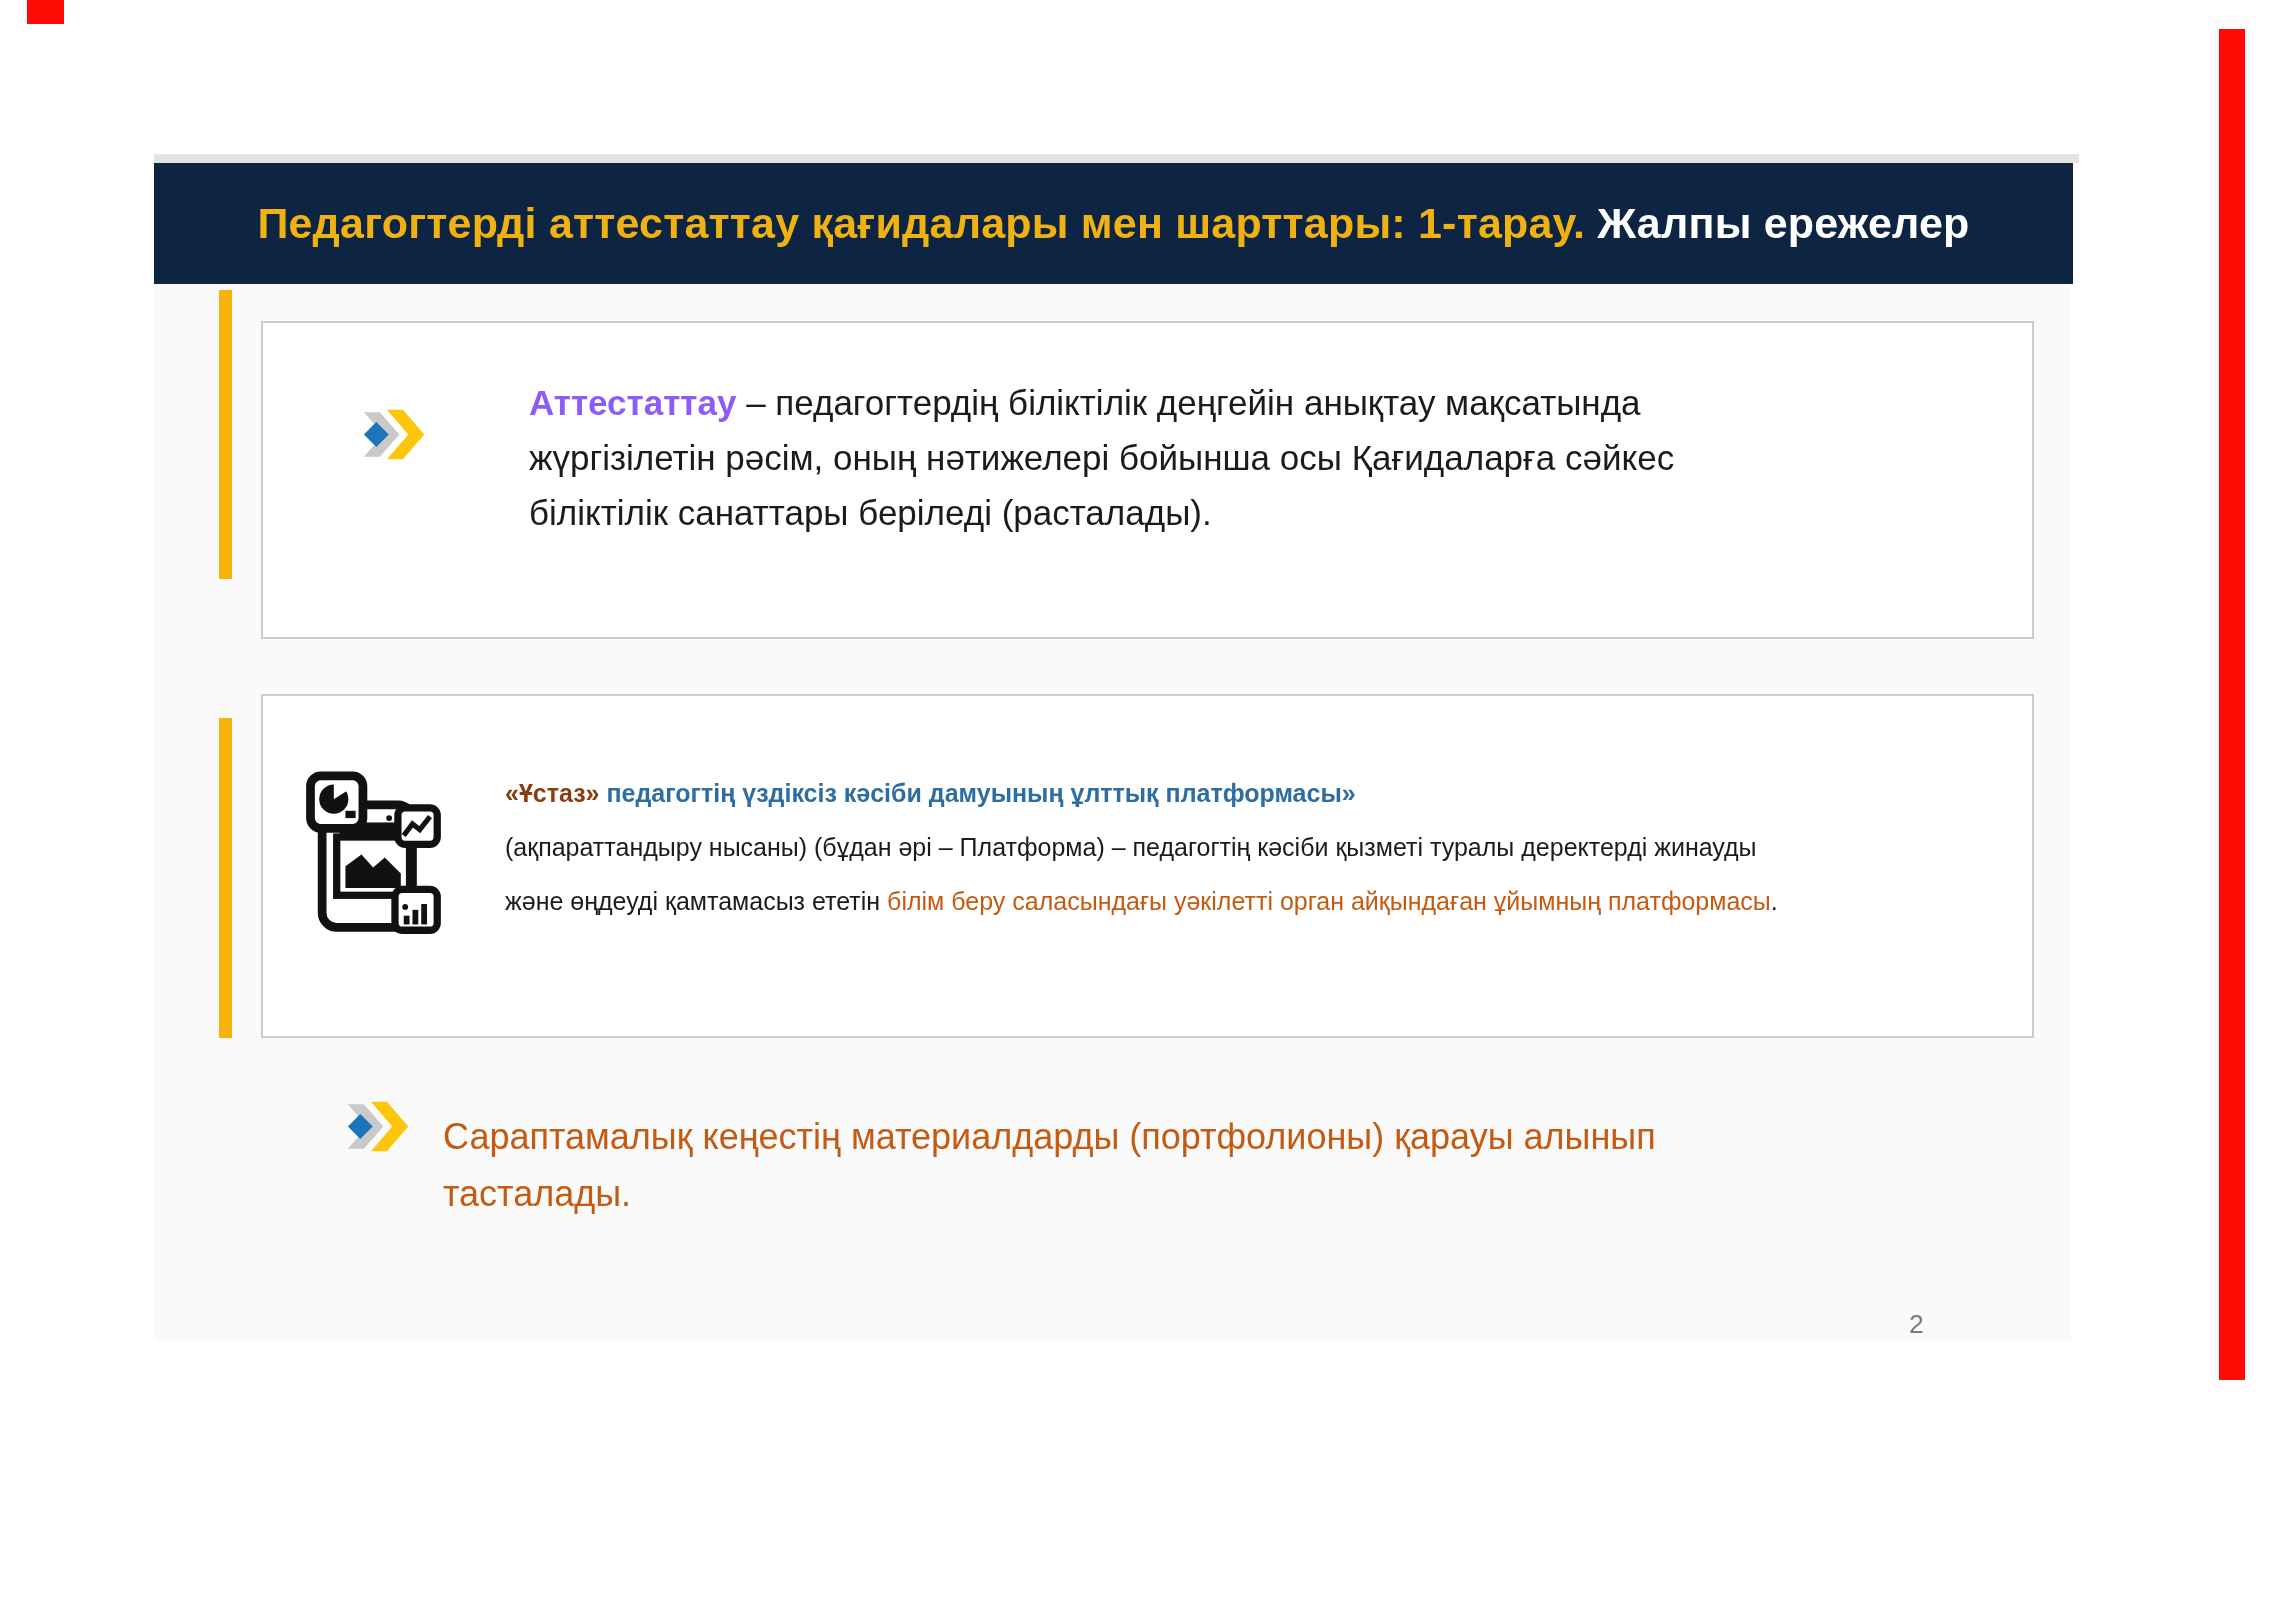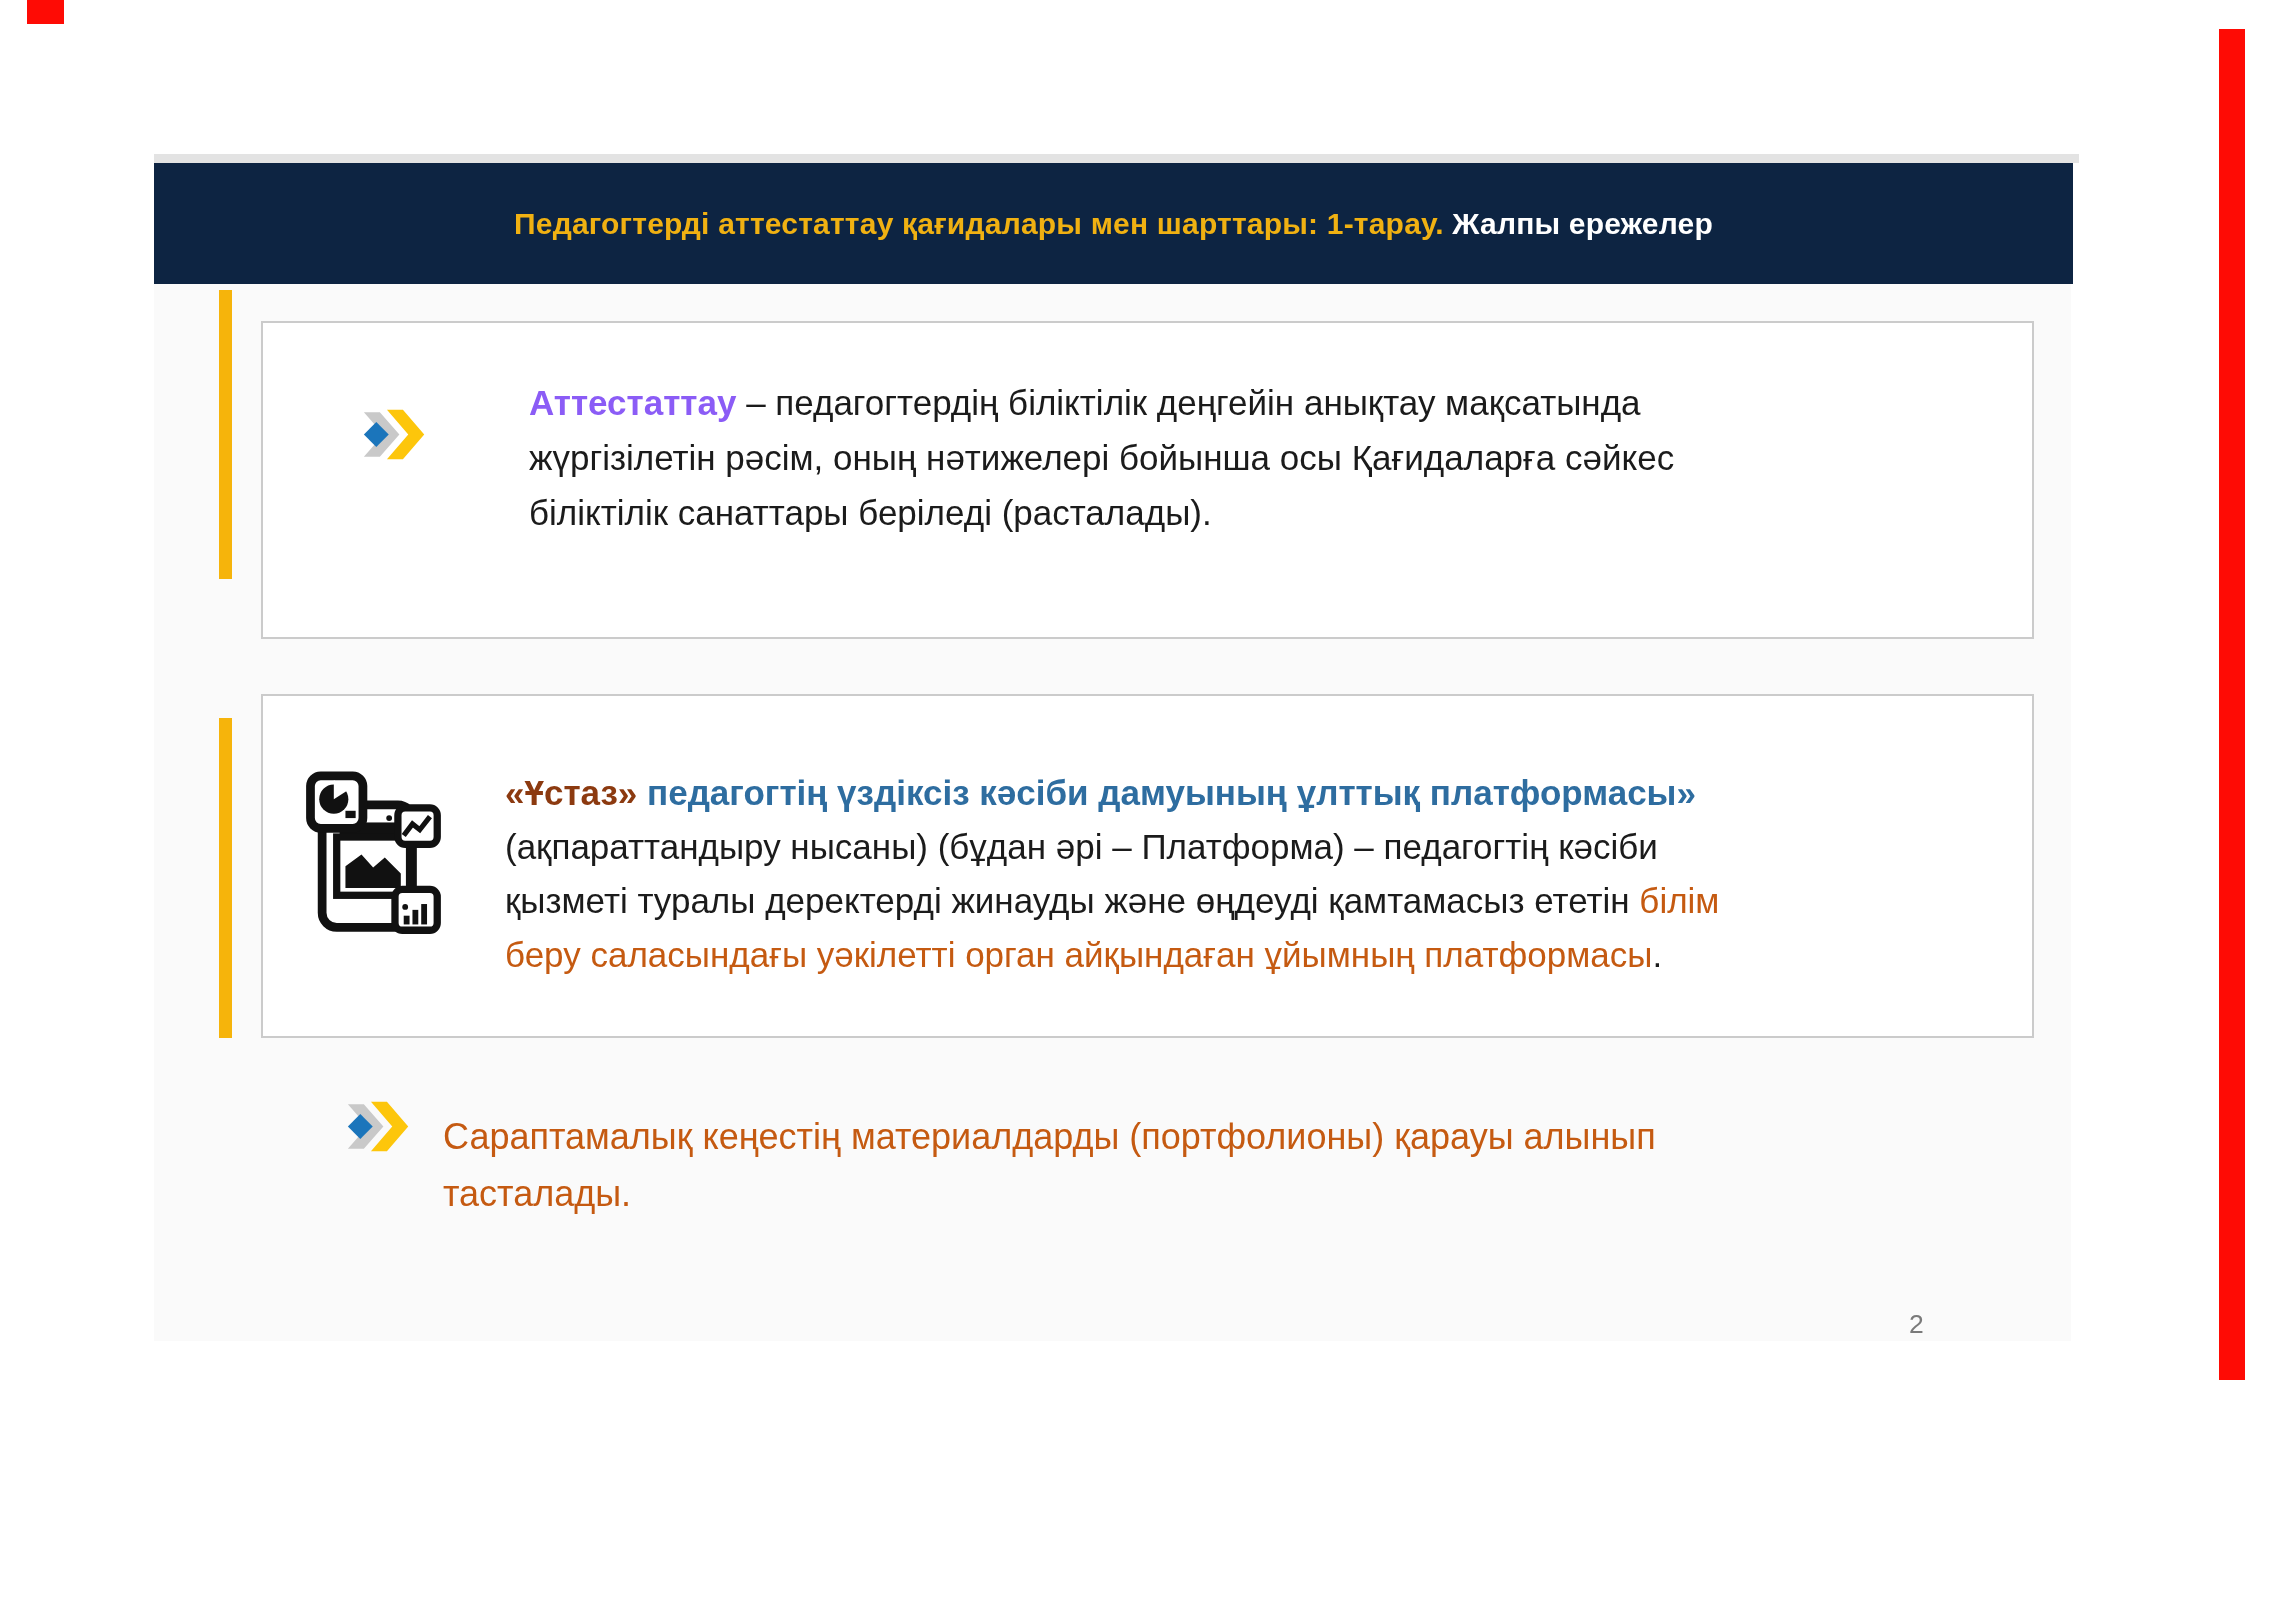--- a/index.html
+++ b/index.html
@@ -8,21 +8,21 @@
     font-family:"Liberation Sans", sans-serif;overflow:hidden;
   }
   
   .slide-canvas{position:absolute;left:154px;top:154px;width:1917px;height:1187px;background:#fafafa;}
   .top-strip{position:absolute;left:154px;top:154px;width:1925px;height:8.8px;background:#e3e3e3;}
   
   .header-bar{
     position:absolute;left:154px;top:163px;width:1919px;height:121px;background:#0d2442;
     display:flex;align-items:center;justify-content:center;
   }
-  .header-title{font-size:30px;font-weight:bold;letter-spacing:0.2px;white-space:nowrap;}
+  .header-title{font-size:43px;font-weight:bold;letter-spacing:0.2px;white-space:nowrap;}
   .title-main{color:#f0b112;}
   .title-suffix{color:#ffffff;}
   
   .accent-bar{position:absolute;width:12.7px;background:#f6b40b;}
   .accent-bar.b1{left:219px;top:290px;height:289px;}
   .accent-bar.b2{left:219px;top:718px;height:320px;}
   
   .def-box{position:absolute;background:#ffffff;border:2px solid #cbcbcb;box-sizing:border-box;}
   .box1{left:261px;top:321px;width:1773px;height:318px;}
   .box2{left:261px;top:694px;width:1773px;height:344px;}
@@ -33,21 +33,21 @@
   
   .platform-icon{position:absolute;left:304px;top:770px;width:147px;height:169px;}
   
   .box1-text{
     position:absolute;left:529px;top:375px;width:1230px;
     font-size:35px;line-height:55px;color:#1b1b1b;
   }
   .term-blue{color:#8b5cf6;font-weight:bold;}
   .box2-text{
     position:absolute;left:505px;top:766px;width:1284px;
-    font-size:35px;line-height:54px;color:#1b1b1b;
+    font-size:25px;line-height:54px;color:#1b1b1b;
   }
   .box2-title{font-weight:bold;}
   .term-brown{color:#8c3a10;}
   .title-blue{color:#2e6da0;}
   .hl-orange{color:#c55a11;}
   .note-text{
     position:absolute;left:443px;top:1108px;width:1333px;
     font-size:36px;line-height:57px;color:#c55a11;
   }
   

